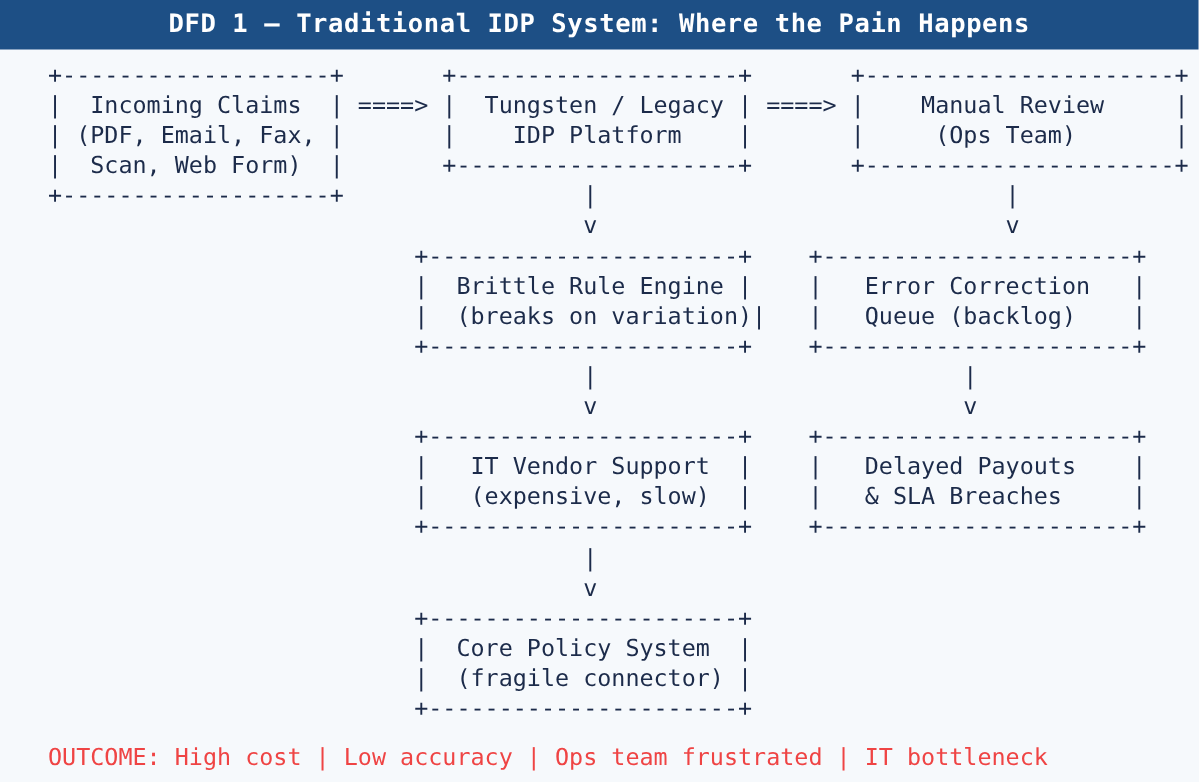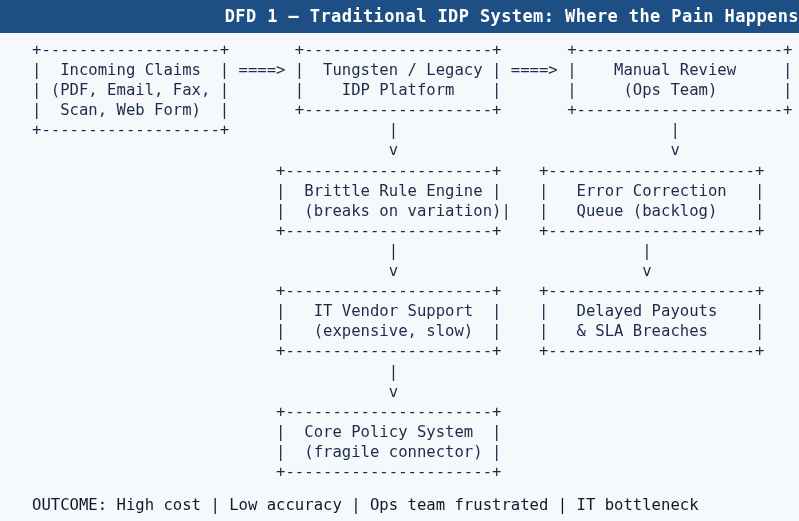--- a/index.html
+++ b/index.html
@@ -23,21 +23,21 @@
   }
   .titlebar {
     position: absolute;
     left: 0;
     top: 0;
     width: 799px;
     height: 33px;
     background: #1d4f85;
     display: flex;
     align-items: center;
-    justify-content: flex-end;
+    justify-content: center;
   }
   .titlebar-text {
     color: #ffffff;
     font-family: "DejaVu Sans Mono", "Liberation Mono", monospace;
     font-size: 17px;
     font-weight: bold;
     letter-spacing: 0.4px;
     white-space: pre;
     line-height: 33px;
   }
@@ -64,21 +64,21 @@
   }
   .outcome {
     position: absolute;
     left: 32px;
     top: 462px;
     margin: 0;
     padding: 0;
     font-family: "DejaVu Sans Mono", "Liberation Mono", monospace;
     font-size: 15.6px;
     line-height: 20.1px;
-    color: #0f172a;
+    color: #ef4444;
     white-space: pre;
   }
   
   .nodes {
     position: absolute;
     left: 0;
     top: 0;
     width: 799px;
     height: 488px;
     pointer-events: none;

